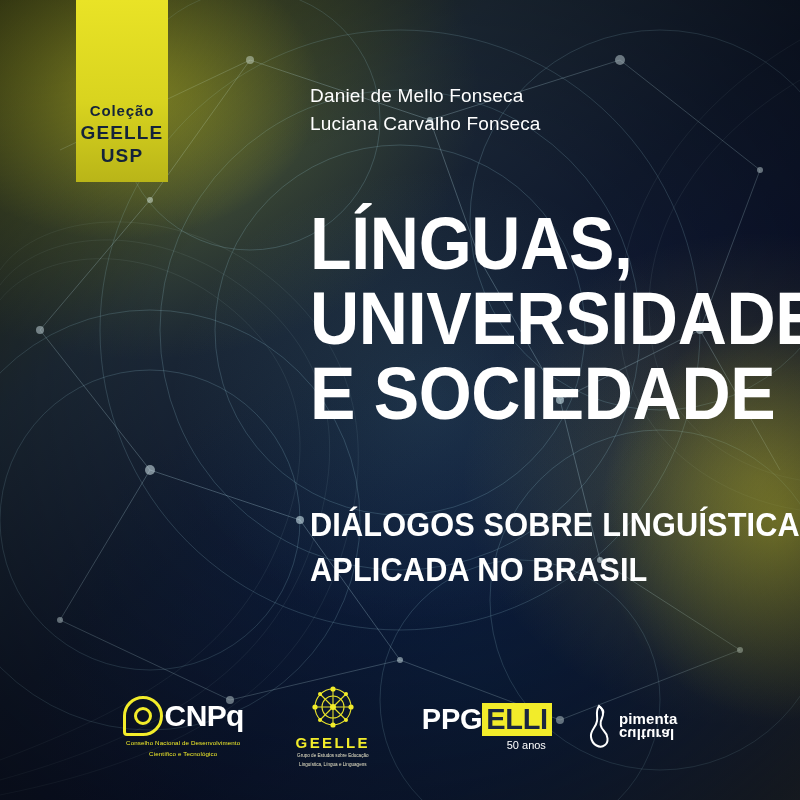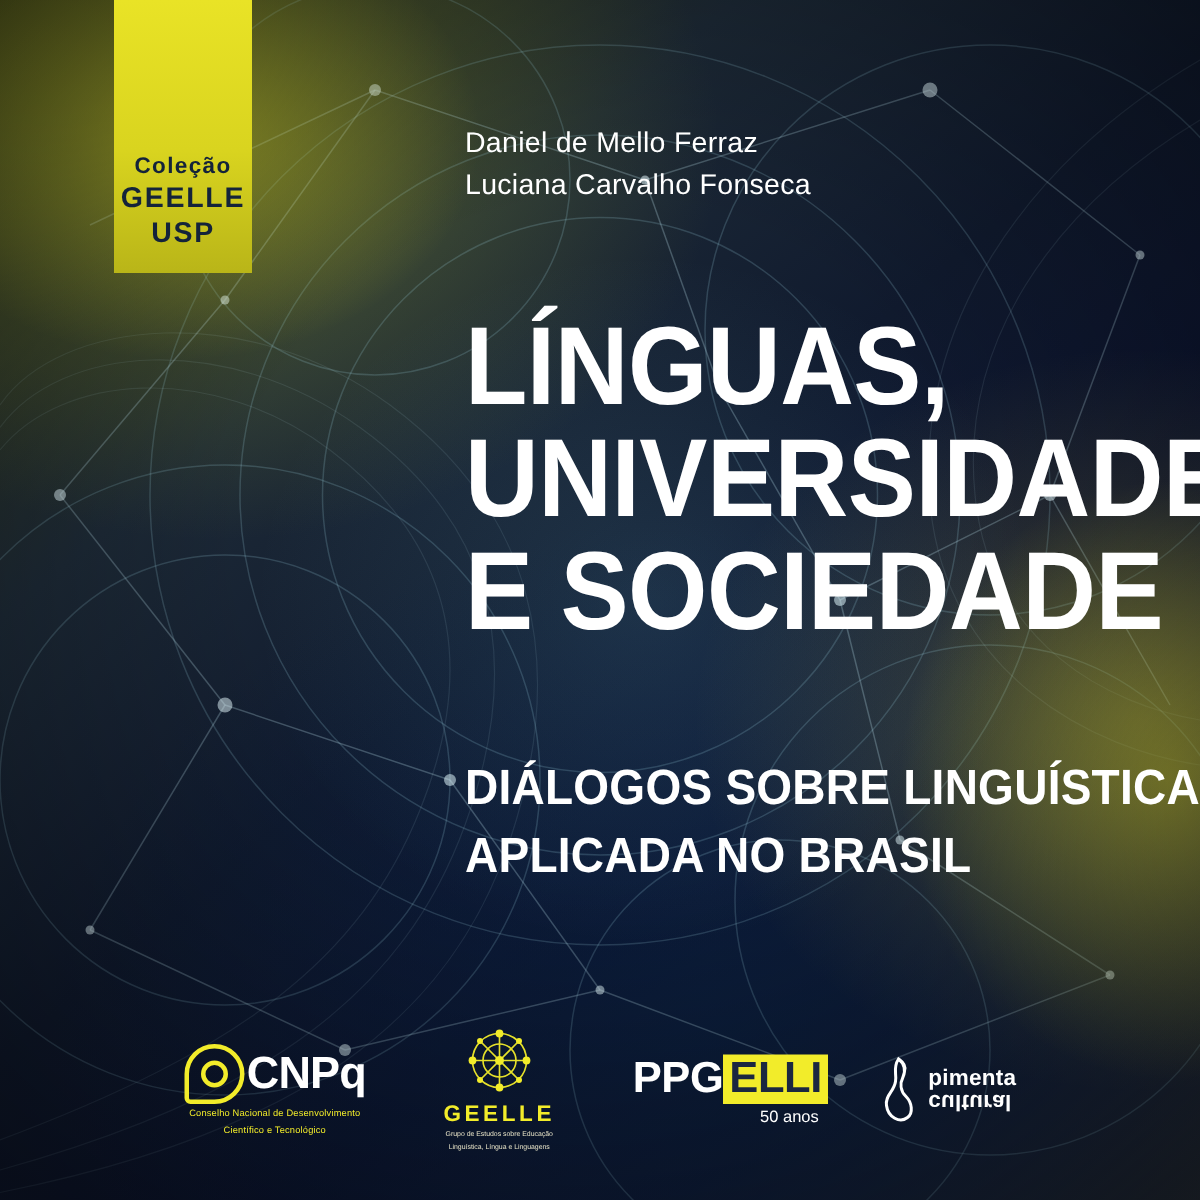--- a/index.html
+++ b/index.html
@@ -315,21 +315,21 @@
 
   <div class="vignette"></div>
 
   <div class="collection-badge">
     <span class="cb-1">Coleção</span>
     <span class="cb-2">GEELLE</span>
     <span class="cb-3">USP</span>
   </div>
 
   <div class="organizers">
-    <div class="organizer-name">Daniel de Mello Ferraz</div>
+    <div class="organizer-name">Daniel de Mello Fonseca</div>
     <div class="organizer-name">Luciana Carvalho Fonseca</div>
   </div>
 
   <div class="title-block">
     <div class="title-line">LÍNGUAS,</div>
     <div class="title-line">UNIVERSIDADE</div>
     <div class="title-line">E SOCIEDADE</div>
   </div>
 
   <div class="subtitle-block">

